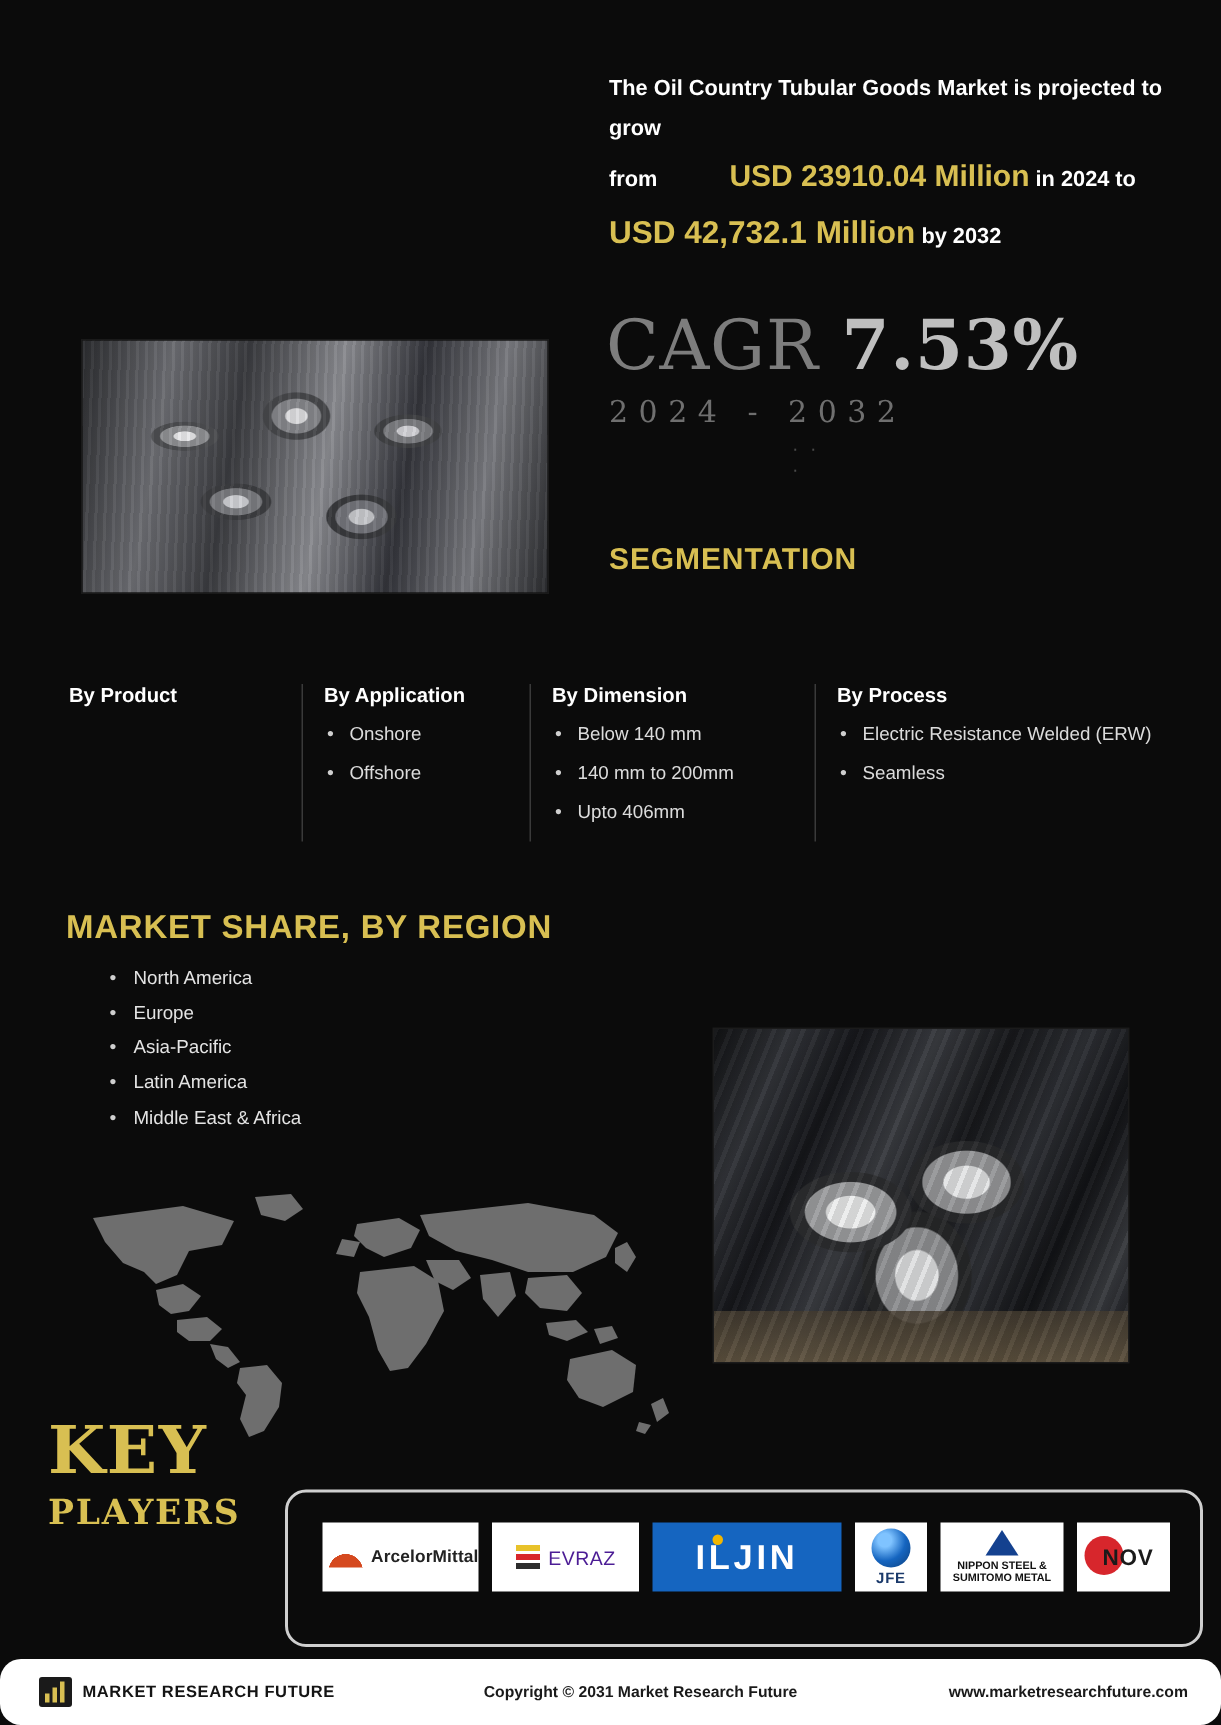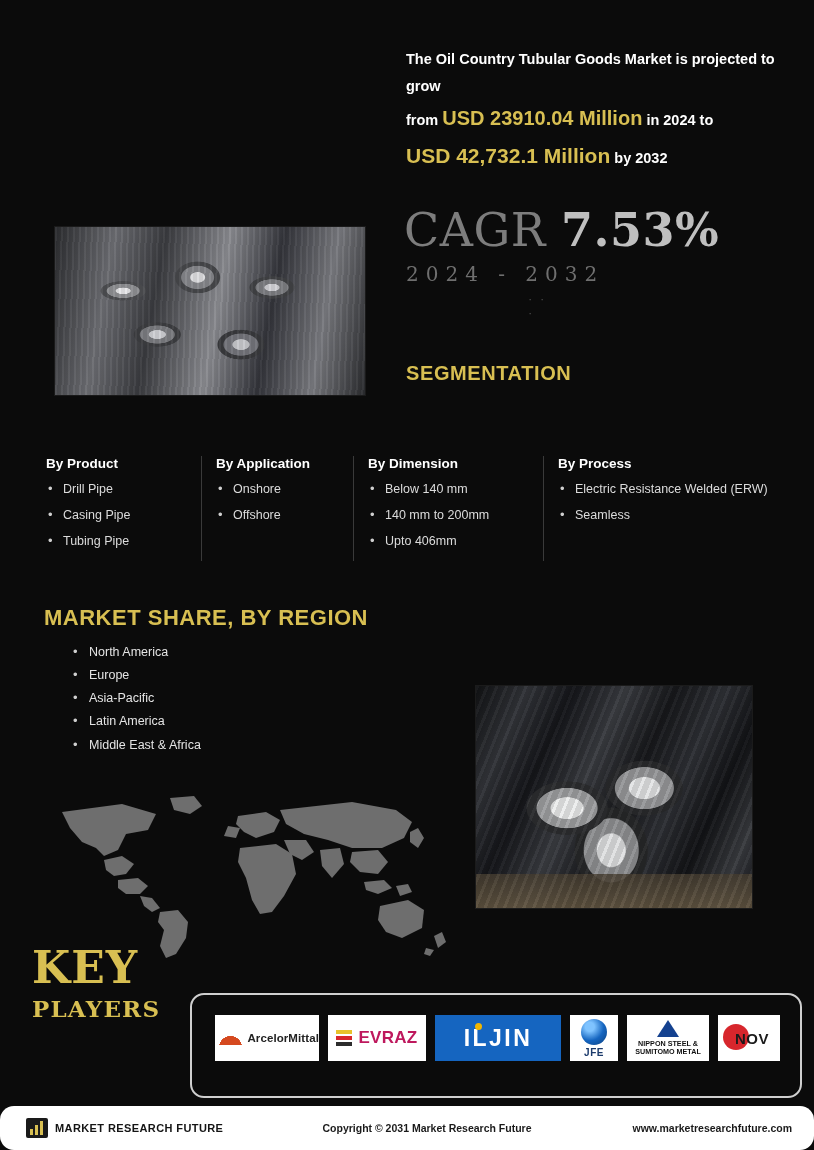--- a/index.html
+++ b/index.html
@@ -38,20 +38,21 @@
     width: 392px;
     color: #ffffff;
     font-size: 14.5px;
     font-weight: bold;
     line-height: 1.85;
   }
   .proj .gold {
     color: #d8bf52;
     font-size: 20px;
     font-weight: bold;
+    margin-left: 44px;
   }
   .proj .gold2 {
     color: #d8bf52;
     font-size: 21px;
     font-weight: bold;
   }
 
   .cagr {
     position: absolute;
     left: 404px;
@@ -278,21 +279,21 @@
     border-radius: 50% 50% 0 0 / 100% 100% 0 0;
   }
   .logo-arcelor .txt { font-size: 11.5px; color: #222; font-weight: bold; letter-spacing: .1px; }
 
   .logo-evraz { width: 98px; gap: 6px; }
   .logo-evraz .bars { display: flex; flex-direction: column; gap: 2px; }
   .logo-evraz .bars i { display: block; width: 16px; height: 4px; }
   .logo-evraz .bars i:nth-child(1) { background: #e8c22a; }
   .logo-evraz .bars i:nth-child(2) { background: #d8262c; }
   .logo-evraz .bars i:nth-child(3) { background: #2d2d2d; }
-  .logo-evraz .txt { font-size: 17px; font-weight: bold; letter-spacing: .3px; color: #be185d; }
+  .logo-evraz .txt { font-size: 13px; font-weight: normal; letter-spacing: .3px; color: #4c1d95; }
 
   .logo-iljin { width: 126px; background: #1565c0; color: #fff; }
   .logo-iljin .txt { font-size: 23px; font-weight: bold; letter-spacing: 2.5px; }
   .logo-iljin .dot {
     position: absolute; left: 40px; top: 8px;
     width: 7px; height: 7px; border-radius: 50%; background: #f2b600;
   }
 
   .logo-jfe { width: 48px; flex-direction: column; gap: 2px; }
   .logo-jfe .orb {
@@ -378,25 +379,20 @@
   <div class="cagr-dots">· ·<br>·</div>
 
   <div class="seg-head">SEGMENTATION</div>
 
   <div class="hero-img"></div>
 
   <div class="seg-cols">
 
     <div class="seg-col c0">
       <h4>By Product</h4>
-      <ul>
-        <li>Drill Pipe</li>
-        <li>Casing Pipe</li>
-        <li>Tubing Pipe</li>
-      </ul>
     </div>
 
     <div class="seg-col c1">
       <h4>By Application</h4>
       <ul>
         <li>Onshore</li>
         <li>Offshore</li>
       </ul>
     </div>
 

